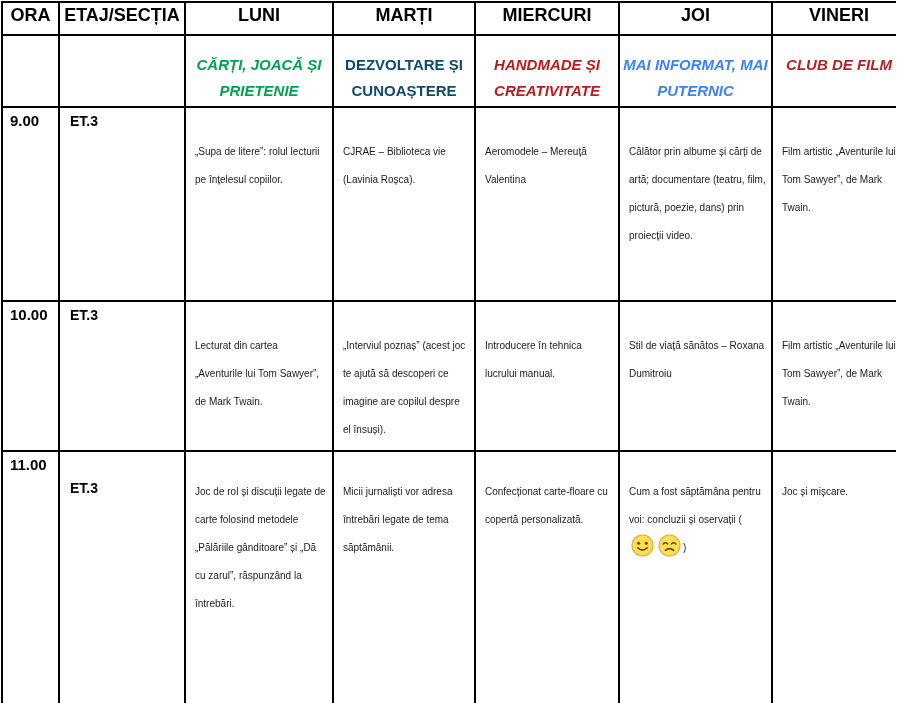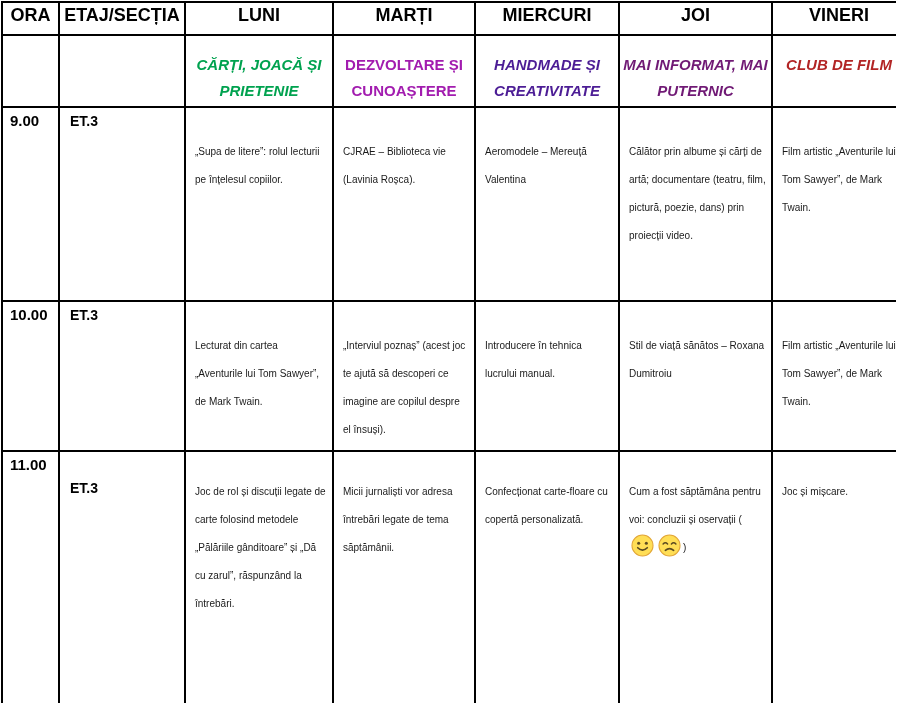--- a/index.html
+++ b/index.html
@@ -106,23 +106,23 @@
       <th class="head">MARȚI</th>
       <th class="head">MIERCURI</th>
       <th class="head">JOI</th>
       <th class="head">VINERI</th>
     </tr>
 
     <tr class="r-theme">
       <td></td>
       <td></td>
       <td class="theme" style="color: rgb(0, 162, 79);">CĂRȚI, JOACĂ ȘI PRIETENIE</td>
-      <td class="theme upright" style="color: #a21caf; border-radius: 16px;">DEZVOLTARE ȘI CUNOAȘTERE</td>
-      <td class="theme" style="color: #4c1d95;">HANDMADE ȘI CREATIVITATE</td>
-      <td class="theme" style="color: #701a75;">MAI INFORMAT, MAI PUTERNIC</td>
+      <td class="theme upright" style="color: #0c4a6e; border-radius: 16px;">DEZVOLTARE ȘI CUNOAȘTERE</td>
+      <td class="theme" style="color: #b91c1c;">HANDMADE ȘI CREATIVITATE</td>
+      <td class="theme" style="color: #3b82f6;">MAI INFORMAT, MAI PUTERNIC</td>
       <td class="theme" style="color: rgb(178, 37, 37);">CLUB DE FILM</td>
     </tr>
 
     <tr class="r-9">
       <td class="time">9.00</td>
       <td class="floor">ET.3</td>
       <td class="content">„Supa de litere”: rolul lecturii pe înțelesul copiilor.</td>
       <td class="content">CJRAE – Biblioteca vie (Lavinia Roșca).</td>
       <td class="content">Aeromodele – Mereuță Valentina</td>
       <td class="content">Călător prin albume și cărți de artă; documentare (teatru, film, pictură, poezie, dans) prin proiecții video.</td>

